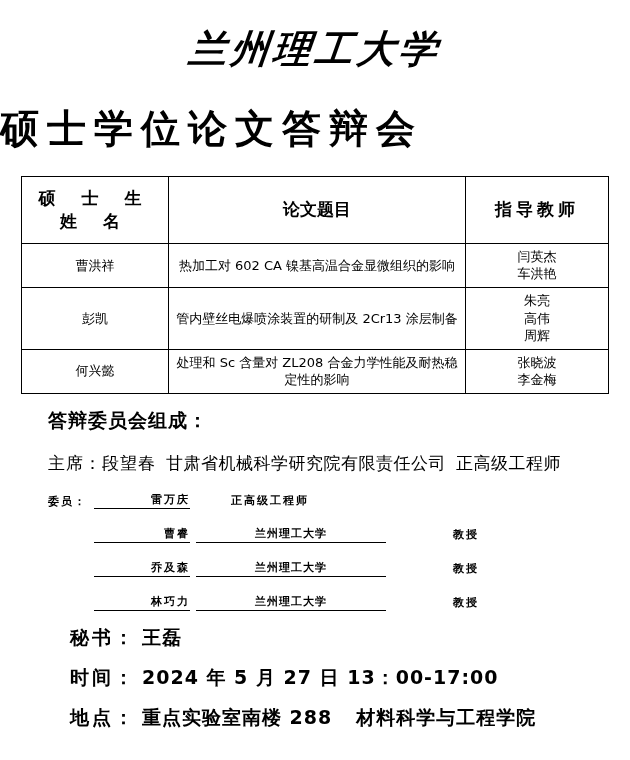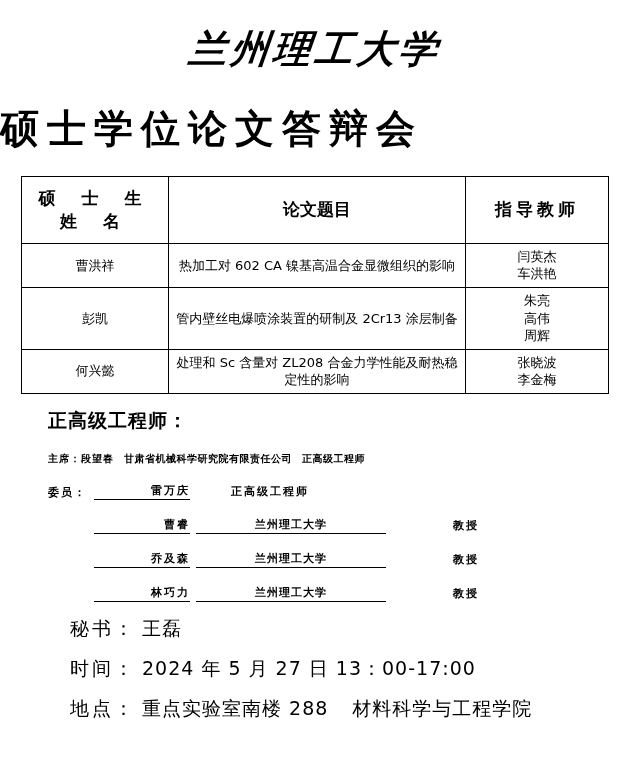--- a/index.html
+++ b/index.html
@@ -83,22 +83,22 @@
   
   .committee-heading {
     margin: 14px 0 0 48px;
     font-size: 19px;
     font-weight: bold;
     letter-spacing: 1px;
     font-family: "DejaVu Sans", "Liberation Sans", sans-serif;
   }
   .chair-row {
     margin: 18px 7px 0 48px;
-    font-size: 10px;
-    font-weight: bold;
+    font-size: 17px;
+    font-weight: normal;
     font-family: "DejaVu Sans", "Liberation Sans", sans-serif;
     letter-spacing: 0.5px;
   }
   .chair-row .chair-label { letter-spacing: 1px; }
   .chair-row .chair-name { letter-spacing: 1px; }
   .chair-row .chair-org { margin-left: 10px; }
 
   .member-rows {
     margin-top: 12px;
   }
@@ -139,21 +139,21 @@
     width: 160px;
     text-align: center;
     letter-spacing: 2px;
     padding-bottom: 1px;
   }
   .member-row.indent .m-label { visibility: hidden; }
 
   
   .footer-line {
     font-size: 19px;
-    font-weight: normal;
+    font-weight: bold;
     font-family: "DejaVu Sans", "Liberation Sans", sans-serif;
     letter-spacing: 1px;
     margin-left: 70px;
     margin-top: 14px;
   }
   .footer-line .lead { letter-spacing: 3px; }
   .footer-line .val { margin-left: 6px; }
   .footer-line .tail { margin-left: 24px; }
 </style>
 </head>
@@ -200,21 +200,21 @@
         <td class="name-cell">何兴懿</td>
         <td class="title-cell">处理和 Sc 含量对 ZL208 合金力学性能及耐热稳定性的影响</td>
         <td class="advisor-cell">
           <span class="adv-line">张晓波</span>
           <span class="adv-line">李金梅</span>
         </td>
       </tr>
     </tbody>
   </table>
 
-  <div class="committee-heading">正高级工程师：</div>
+  <div class="committee-heading">答辩委员会组成：</div>
 
   <div class="chair-row">
     <span class="chair-label">主席：</span><span class="chair-name">段望春</span><span class="chair-org">甘肃省机械科学研究院有限责任公司</span><span class="chair-org">正高级工程师</span>
   </div>
 
   <div class="member-rows">
     <div class="member-row">
       <span class="m-label">委员：</span>
       <span class="m-name">雷万庆</span>
       <span class="m-rank">正高级工程师</span>

